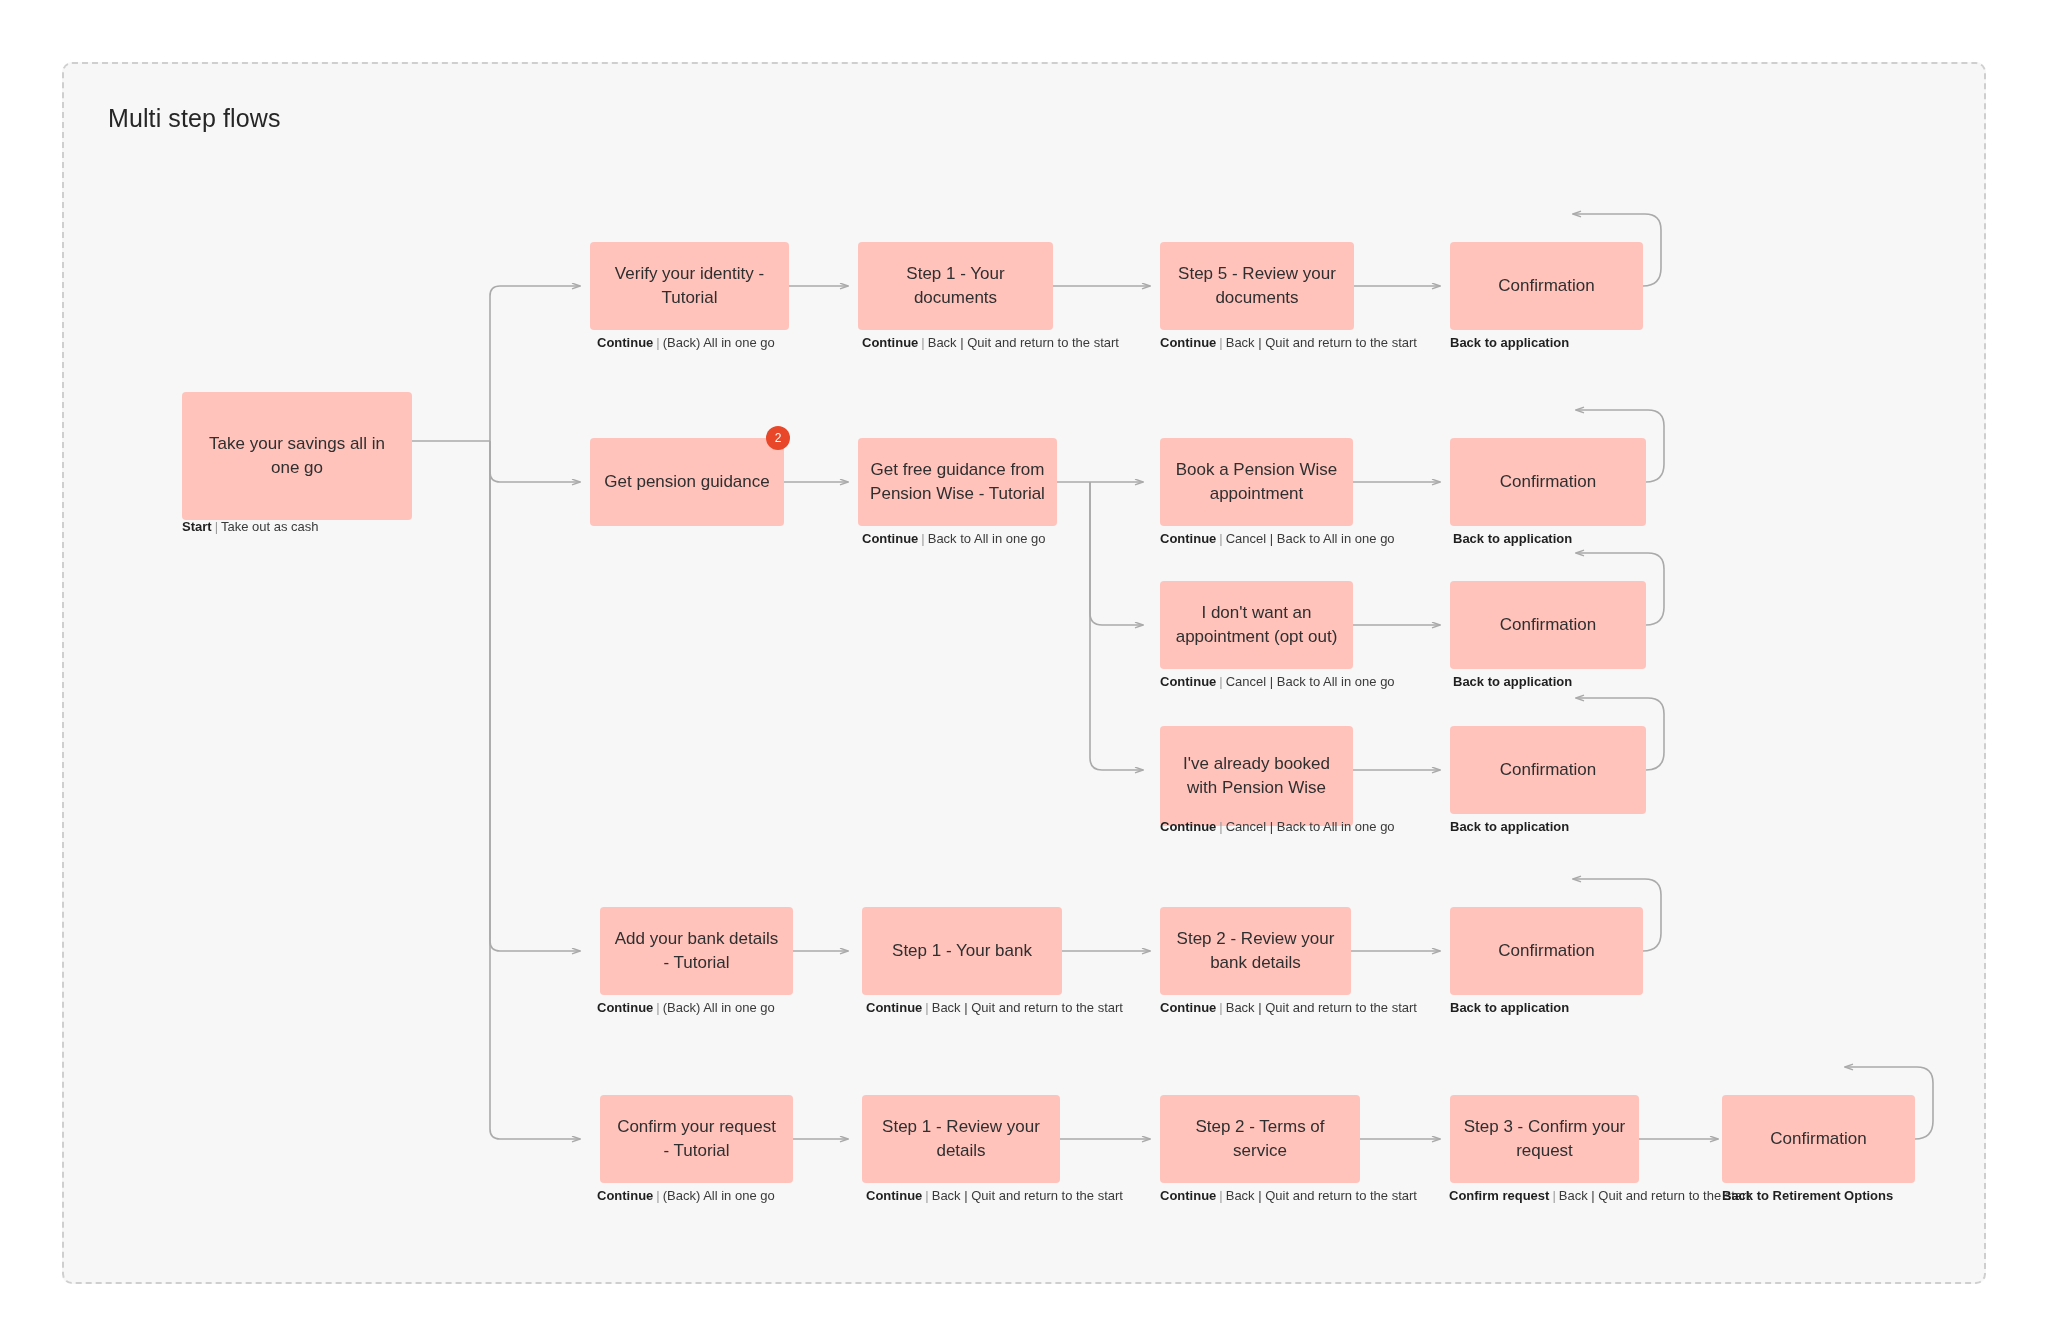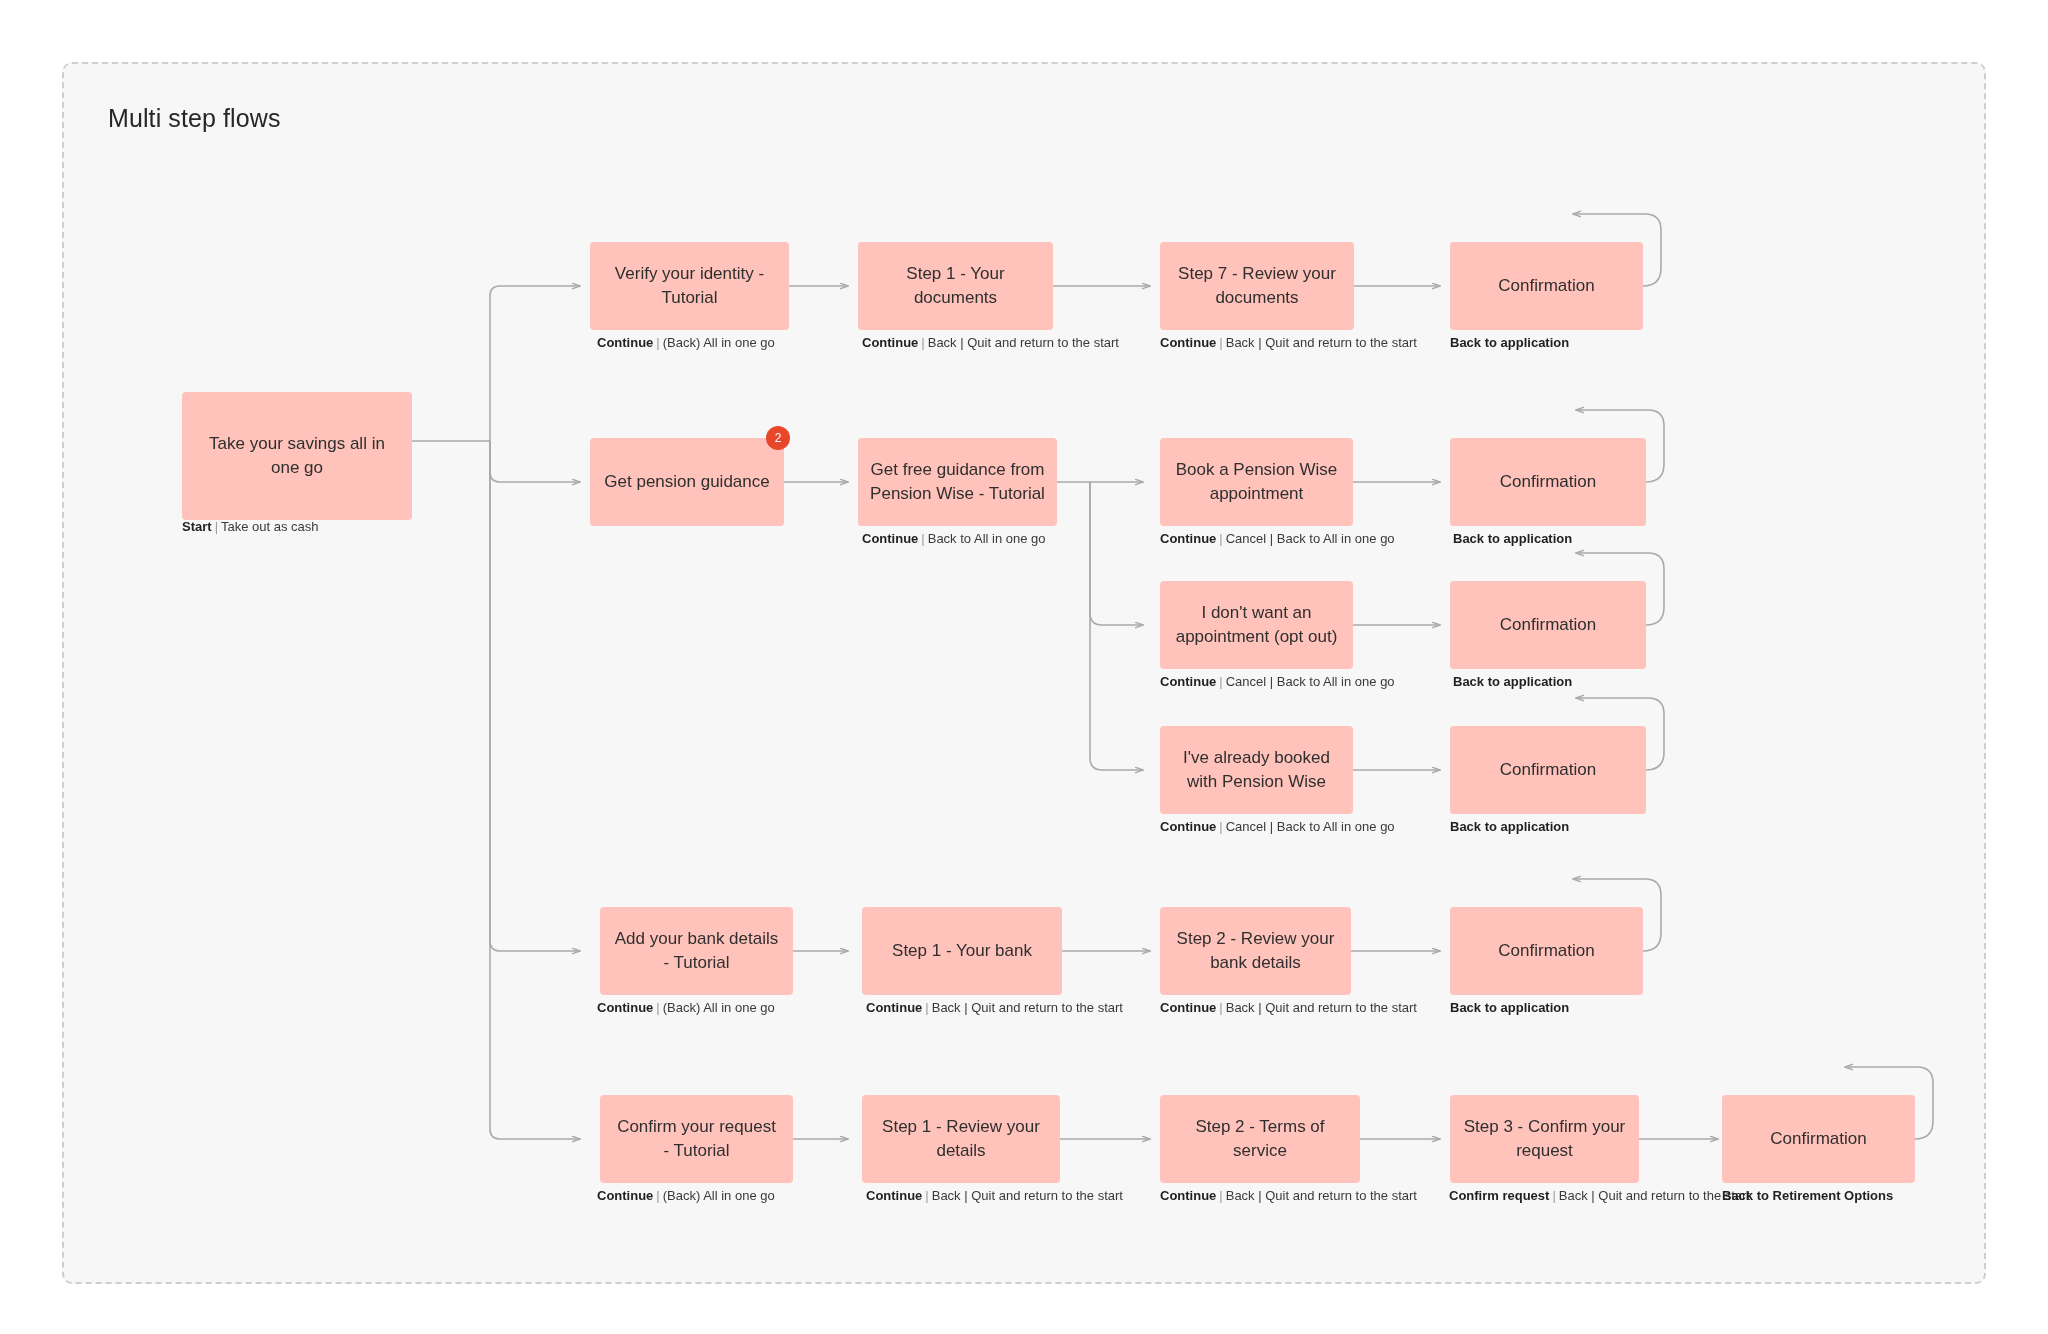--- a/index.html
+++ b/index.html
@@ -173,21 +173,21 @@
   </div>
 
   <div class="node" style="left:858px; top:242px; width:195px; height:88px;">
     <span class="node-label">Step 1 - Your documents</span>
   </div>
   <div class="caption" style="left:862px; top:336px;">
     <b>Continue</b><span class="sep">|</span><span>Back | Quit and return to the start</span>
   </div>
 
   <div class="node" style="left:1160px; top:242px; width:194px; height:88px;">
-    <span class="node-label">Step 7 - Review your documents</span>
+    <span class="node-label">Step 5 - Review your documents</span>
   </div>
   <div class="caption" style="left:1160px; top:336px;">
     <b>Continue</b><span class="sep">|</span><span>Back | Quit and return to the start</span>
   </div>
 
   <div class="node" style="left:1450px; top:242px; width:193px; height:88px;">
     <span class="node-label">Confirmation</span>
   </div>
   <div class="caption" style="left:1450px; top:336px;">
     <b>Back to application</b>
@@ -226,21 +226,21 @@
     <b>Continue</b><span class="sep">|</span><span>Cancel | Back to All in one go</span>
   </div>
 
   <div class="node" style="left:1450px; top:581px; width:196px; height:88px;">
     <span class="node-label">Confirmation</span>
   </div>
   <div class="caption" style="left:1453px; top:675px;">
     <b>Back to application</b>
   </div>
 
-  <div class="node" style="left:1160px; top:726px; width:193px; height:88px;">
+  <div class="node" style="left:1160px; top:726px; width:193px; height:100px;">
     <span class="node-label">I've already booked with Pension Wise</span>
   </div>
   <div class="caption" style="left:1160px; top:820px;">
     <b>Continue</b><span class="sep">|</span><span>Cancel | Back to All in one go</span>
   </div>
 
   <div class="node" style="left:1450px; top:726px; width:196px; height:88px;">
     <span class="node-label">Confirmation</span>
   </div>
   <div class="caption" style="left:1450px; top:820px;">

